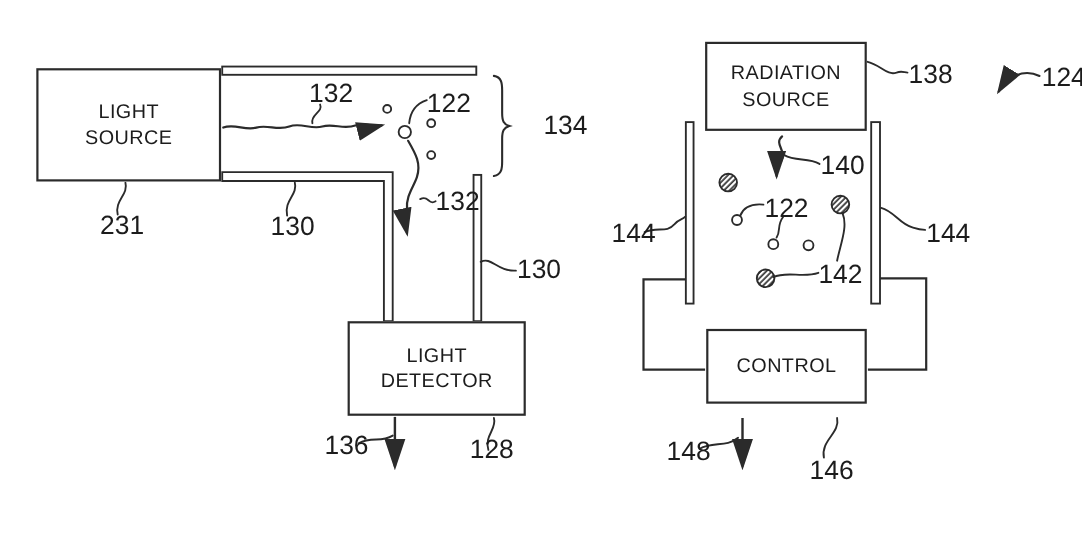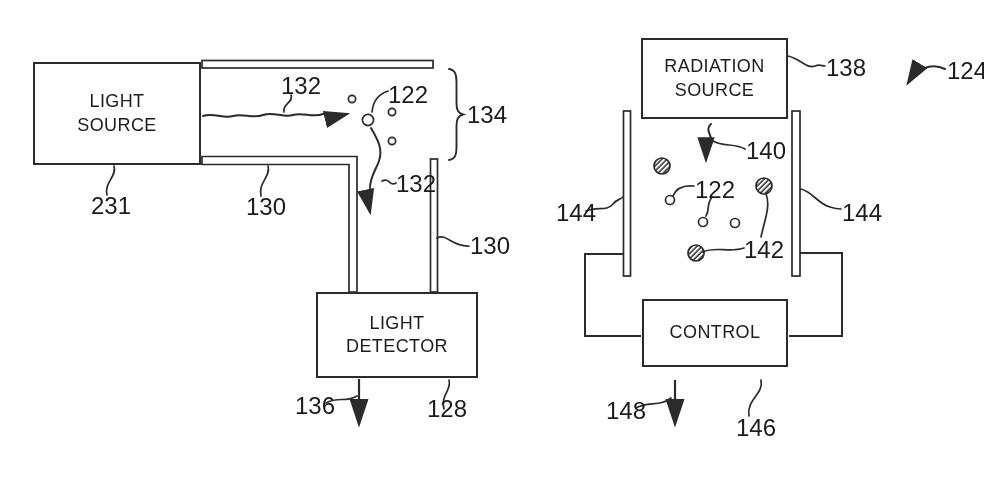--- a/index.html
+++ b/index.html
@@ -25,21 +25,21 @@
     color:#1c1c1c;font-size:24px;line-height:1;white-space:nowrap;
   }
   #box-light-source{left:33px;top:62px;width:168px;height:103px;}
   #box-light-detector{left:316px;top:292px;width:162px;height:86px;}
   #box-radiation-source{left:641px;top:38px;width:147px;height:81px;}
   #box-control-circuitry{left:642px;top:299px;width:146px;height:68px;}
   #ref126{left:91px;top:194px;}
   #ref130-duct{left:246px;top:195px;}
   #ref132-beam{left:281px;top:74px;}
   #ref122-left{left:388px;top:83px;}
-  #ref134{left:467px;top:103px;text-align:center;}
+  #ref134{left:494px;top:103px;text-align:center;}
   #ref132-path{left:396px;top:172px;}
   #ref130-wall{left:470px;top:234px;}
   #ref136{left:295px;top:394px;}
   #ref128{left:427px;top:397px;}
   #ref138{left:826px;top:56px;}
   #ref124{left:947px;top:59px;}
   #ref140{left:746px;top:139px;text-align:right;}
   #ref144-left{left:556px;top:201px;}
   #ref144-right{left:842px;top:201px;}
   #ref122-right{left:695px;top:178px;}

